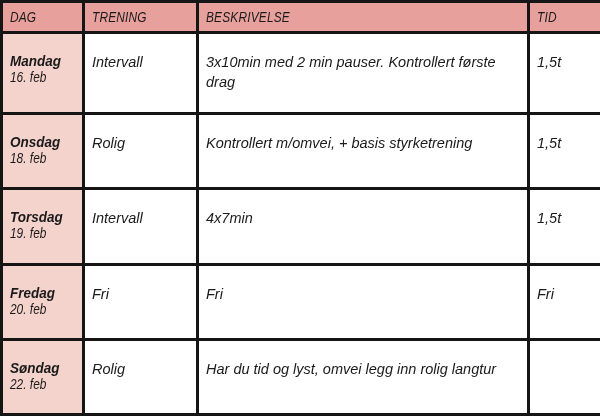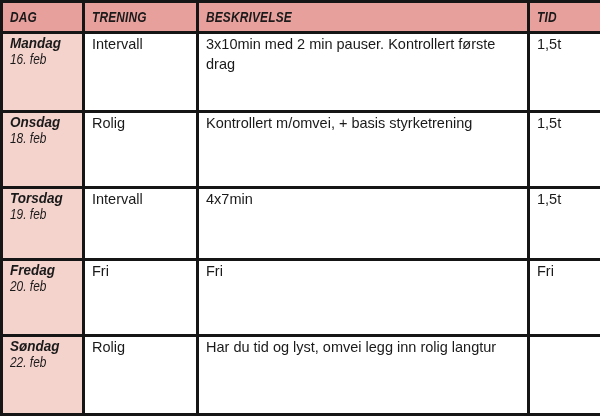--- a/index.html
+++ b/index.html
@@ -9,39 +9,39 @@
       width: 600px; height: 416px;
       border-collapse: collapse;
       table-layout: fixed;
       font-family: "Liberation Sans", sans-serif;
       color: #1a1a1a;
     }
     table.plan td, table.plan th {
       border: 3px solid #151515;
       vertical-align: top;
       text-align: left;
-      padding: 0 7px;
+      padding: 18px 7px;
       box-sizing: border-box;
     }
     table.plan th {
       background: #e8a09c;
       font-style: italic;
-      font-weight: bold;
+      font-weight: normal;
       font-size: 14px;
       letter-spacing: 0.2px;
       vertical-align: middle;
       padding: 2px 7px;
       height: 31px;
       transform-origin: left;
     }
     th span { display: inline-block; transform: scaleX(0.85); transform-origin: left; }
     td.day { background: #f5d3cd; padding: 4px 4px 4px 7px; }
     .day-name { font-weight: bold; font-style: italic; font-size: 15px; line-height: 17px; display: block; transform: scaleX(0.9); transform-origin: left; }
     .day-date { font-style: italic; font-size: 14px; line-height: 17px; display: block; transform: scaleX(0.85); transform-origin: left; }
-    td.cell { font-size: 14.5px; line-height: 20px; }
+    td.cell { font-size: 14.5px; line-height: 20px; font-style: italic; }
     col.c1 { width: 82px; }
     col.c2 { width: 114px; }
     col.c3 { width: 331px; }
     col.c4 { width: 73px; }
   </style>
 </head>
 <body>
 
 <table class="plan">
   <colgroup>

